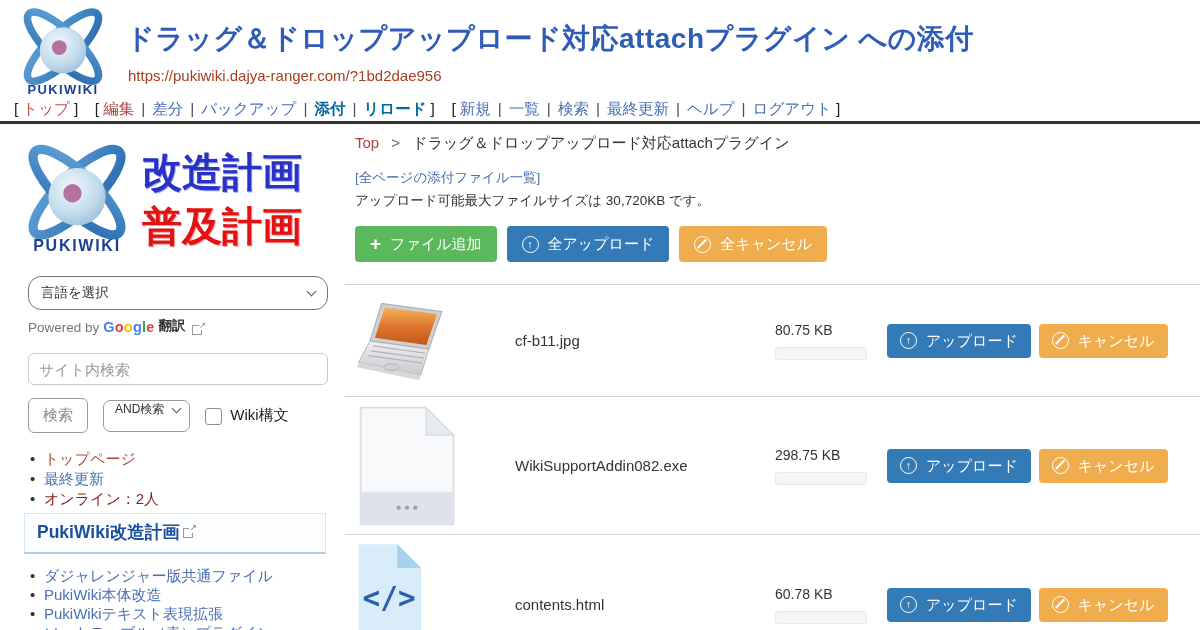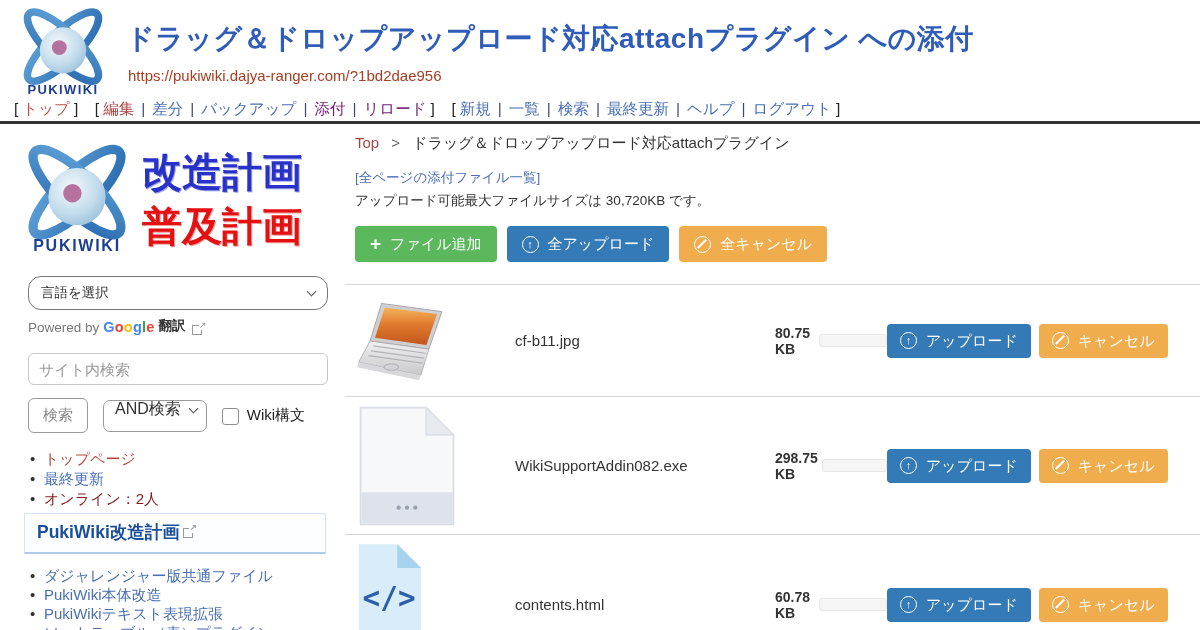--- a/index.html
+++ b/index.html
@@ -12,21 +12,21 @@
     color:#2e5cb8; letter-spacing:.5px; white-space:nowrap; }
   .page-url { position:absolute; left:128px; top:67px; font-size:15px; color:#a63f22; text-decoration:none; }
 
   .topnav { position:absolute; left:10px; top:99px; font-size:15.5px; white-space:nowrap; color:#222; }
   .topnav .brk { color:#222; margin:0 4px; }
   .topnav .sep { color:#44496e; margin:0 7px; }
   .topnav a { text-decoration:none; cursor:pointer; }
   .nv-blue { color:#4a6fb3; }
   .nv-red { color:#c0504a; }
   .nv-dred { color:#a94442; }
-  .nv-brown { color:#701a75; }
+  .nv-brown { color:#0369a1;font-weight:bold; }
   .nav-rule { position:absolute; left:0; top:121px; width:1200px; height:3px; background:#333; }
 
   
   .sidebar { position:absolute; left:0; top:124px; width:345px; height:506px; }
   .side-logo { margin:14px 0 0 14px; display:flex; align-items:center; }
   .side-logo svg { width:126px; height:122px; flex:0 0 auto; }
   .side-logo-text { margin-left:2px; line-height:1.35; white-space:nowrap; }
   .kaizo { font-size:40px; font-weight:bold; color:#2a31c9; text-shadow:1px 1px 0 #9aa6e8; }
   .fukyu { font-size:40px; font-weight:bold; color:#e31111; text-shadow:1px 1px 0 #f0a0a0; }
 
@@ -45,21 +45,21 @@
 
   .site-search { display:block; margin:18px 0 0 28px; width:300px; height:32px; border:1px solid #c9c9c9;
     border-radius:6px; padding:0 10px; font-size:15px; color:#333;
     font-family:"Liberation Sans","DejaVu Sans",sans-serif; }
   .site-search::placeholder { color:#9a9a9a; opacity:1; }
 
   .search-row { margin:13px 0 0 28px; display:flex; align-items:center; gap:15px; }
   .search-btn { border:1px solid #9a9a9a; border-radius:6px; background:#fff; padding:7px 14px;
     font-size:15px; color:#8a8a8a; cursor:pointer; font-family:inherit; }
   .mode-select { border:1px solid #9a9a9a; border-radius:7px; height:32px; padding:0 9px 12px 11px;
-    display:flex; align-items:center; gap:9px; font-size:16px; color:#333; cursor:pointer; background:#fff; }
+    display:flex; align-items:center; gap:9px; font-size:12px; color:#333; cursor:pointer; background:#fff; }
   .wiki-check { display:flex; align-items:flex-end; gap:8px; }
   .checkbox { width:17px; height:17px; border:1px solid #8f8f8f; border-radius:3px; background:#fff; cursor:pointer; }
   .wiki-label { font-size:15px; color:#222; }
 
   .side-list { margin:16px 0 0 30px; list-style:none; }
   .side-list li { position:relative; padding-left:14px; font-size:15px; line-height:20px; }
   .side-list li::before { content:"•"; position:absolute; left:0; top:0; color:#333; }
   .side-list a { text-decoration:none; cursor:pointer; }
   .lnk-blue { color:#4a6fb3; }
   .lnk-red { color:#b0493c; }
@@ -97,21 +97,21 @@
 
   .file-list { margin-top:22px; border-top:1px solid #d4d4d4; }
   .file-row { display:grid; grid-template-columns:158px 260px 112px 1fr; align-items:center;
     border-bottom:1px solid #d4d4d4; padding-left:12px; }
   .row-1 { height:112px; }
   .row-2 { height:138px; }
   .row-3 { height:140px; }
   .cell-icon { display:flex; align-items:center; }
   .row-3 .cell-icon { align-self:start; margin-top:7px; }
   .cell-name { font-size:15px; color:#333; }
-  .cell-size { display:flex; font-size:14px; color:#333;font-weight:bold; }
+  .cell-size { display:flex; flex-direction:column; font-size:14px; color:#333; }
   .progress { width:92px; height:13px; background:#f5f5f5; border:1px solid #e8e8e8; border-radius:3px; margin-top:9px; }
   .cell-actions { display:flex; gap:8px; }
   .cell-actions .btn { padding:7px 13px; }
 </style>
 </head>
 <body>
 
 <div class="app-logo">
   <svg viewBox="0 0 110 104">
     <defs>

